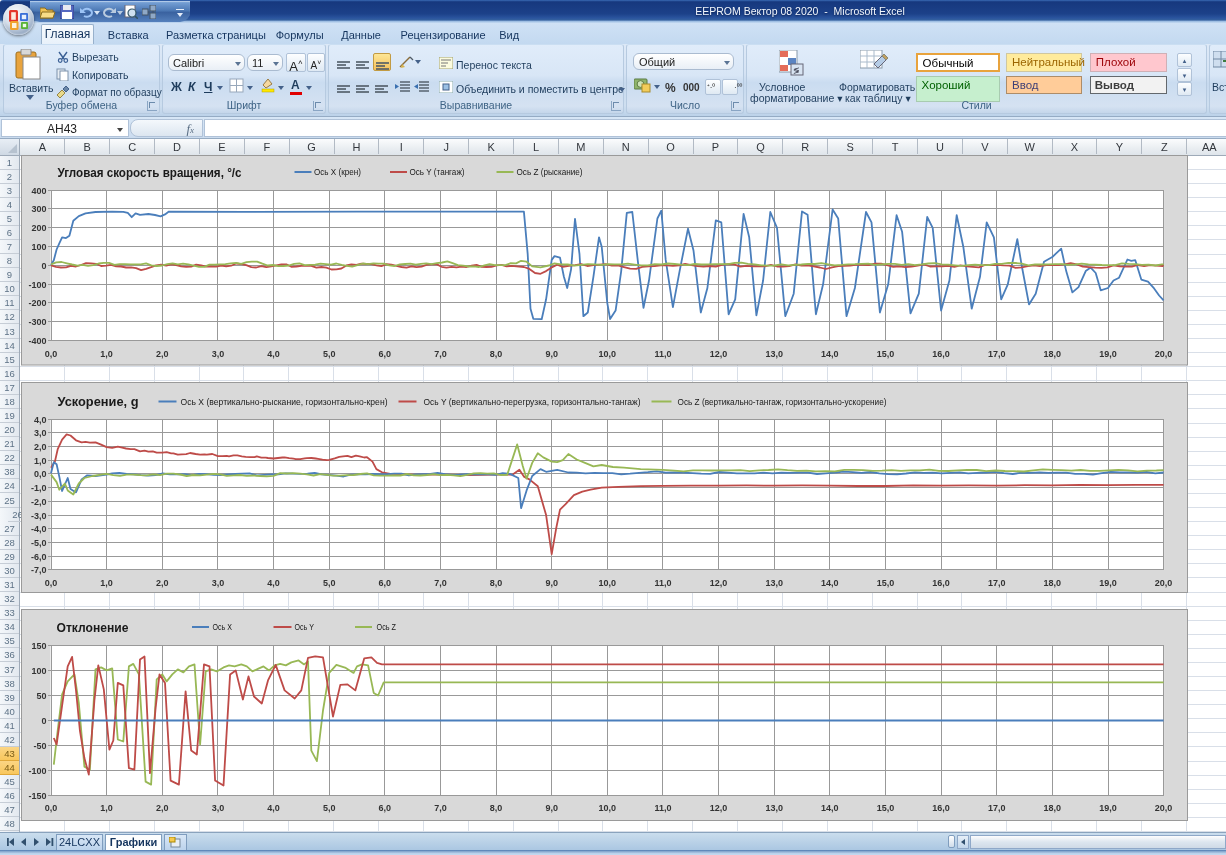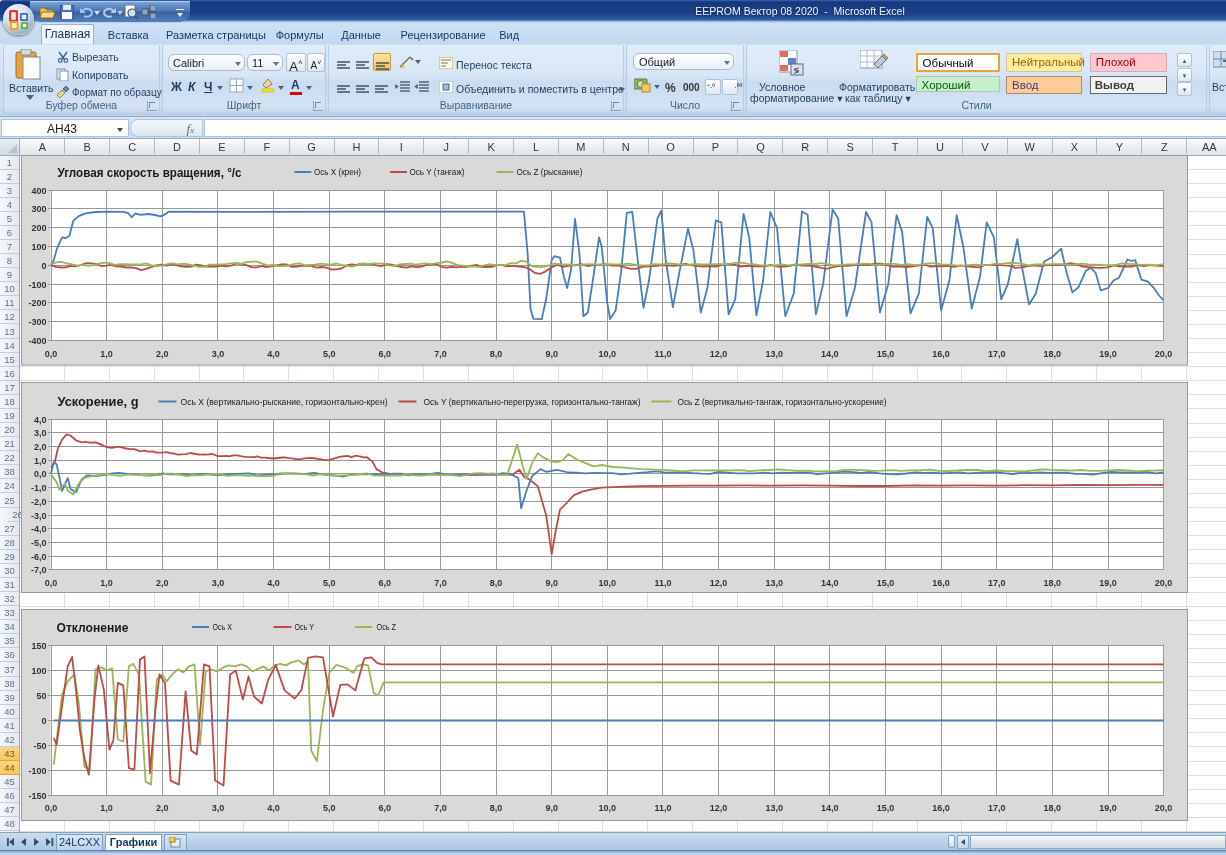--- a/index.html
+++ b/index.html
@@ -306,21 +306,21 @@
           <line x1="14" y1="0" x2="14" y2="18"></line>
         </g>
         <path d="M14 14 L22 6 L26 10 L18 18 Z" fill="#b5cce6" stroke="#667"></path>
         <path d="M24 4 l4 4 -2 2 -4 -4 z" fill="#c0a060" stroke="#887"></path>
       </svg>
       <div class="rbtxt" style="left:92px;top:36px;">Форматировать</div>
       <div class="rbtxt" style="left:98px;top:47px;">как таблицу ▾</div>
       <div class="abs" style="left:168.6px;top:8px;width:84px;height:18.6px;background:#ffffff;border:2px solid #e8a33d;font-size:11.5px;color:#000000;line-height:17px;padding-left:5px;font-weight:normal;">Обычный</div>
       <div class="abs" style="left:259px;top:8px;width:76px;height:18.6px;background:#ffeb9c;border:1px solid #cfc7a0;font-size:11.5px;color:#9c6500;line-height:17px;padding-left:5px;font-weight:normal;">Нейтральный</div>
       <div class="abs" style="left:342.8px;top:8px;width:77px;height:18.6px;background:#ffc7ce;border:1px solid #cfb0b6;font-size:11.5px;color:#9c0006;line-height:17px;padding-left:5px;font-weight:normal;">Плохой</div>
-      <div class="abs" style="left:168.6px;top:30.6px;width:84px;height:16px;background:#c6efce;border:1px solid #a8cbb0;font-size:11.5px;color:#006100;line-height:17px;padding-left:5px;font-weight:normal;">Хороший</div>
+      <div class="abs" style="left:168.6px;top:30.6px;width:84px;height:26px;background:#c6efce;border:1px solid #a8cbb0;font-size:11.5px;color:#006100;line-height:17px;padding-left:5px;font-weight:normal;">Хороший</div>
       <div class="abs" style="left:259px;top:30.6px;width:76px;height:18.6px;background:#ffcc99;border:1px solid #ad8c68;font-size:11.5px;color:#3f3f76;line-height:17px;padding-left:5px;font-weight:normal;">Ввод</div>
       <div class="abs" style="left:342.8px;top:30.6px;width:77px;height:18.6px;background:#f2f2f2;border:1px solid #63686d;font-size:11.5px;color:#3f3f3f;line-height:17px;padding-left:4px;font-weight:bold;">Вывод</div>
       <div class="sbtn" style="left:430px;top:8.0px;width:15px;height:14px;font-size:7px;color:#44618a;text-align:center;line-height:13px;">▴</div>
       <div class="sbtn" style="left:430px;top:22.7px;width:15px;height:14px;font-size:7px;color:#44618a;text-align:center;line-height:13px;">▾</div>
       <div class="sbtn" style="left:430px;top:37.4px;width:15px;height:14px;font-size:7px;color:#44618a;text-align:center;line-height:13px;">▾</div>
       <div class="glabel">Стили</div>
     </div>
     <div class="rgroup" style="left:1209px;width:17px;border-right:none;border-radius:3px 0 0 3px;">
       <svg class="abs" style="left:3px;top:6px;" width="20" height="20" viewBox="0 0 20 20">
         <g fill="#cfdeef" stroke="#7188a3">

